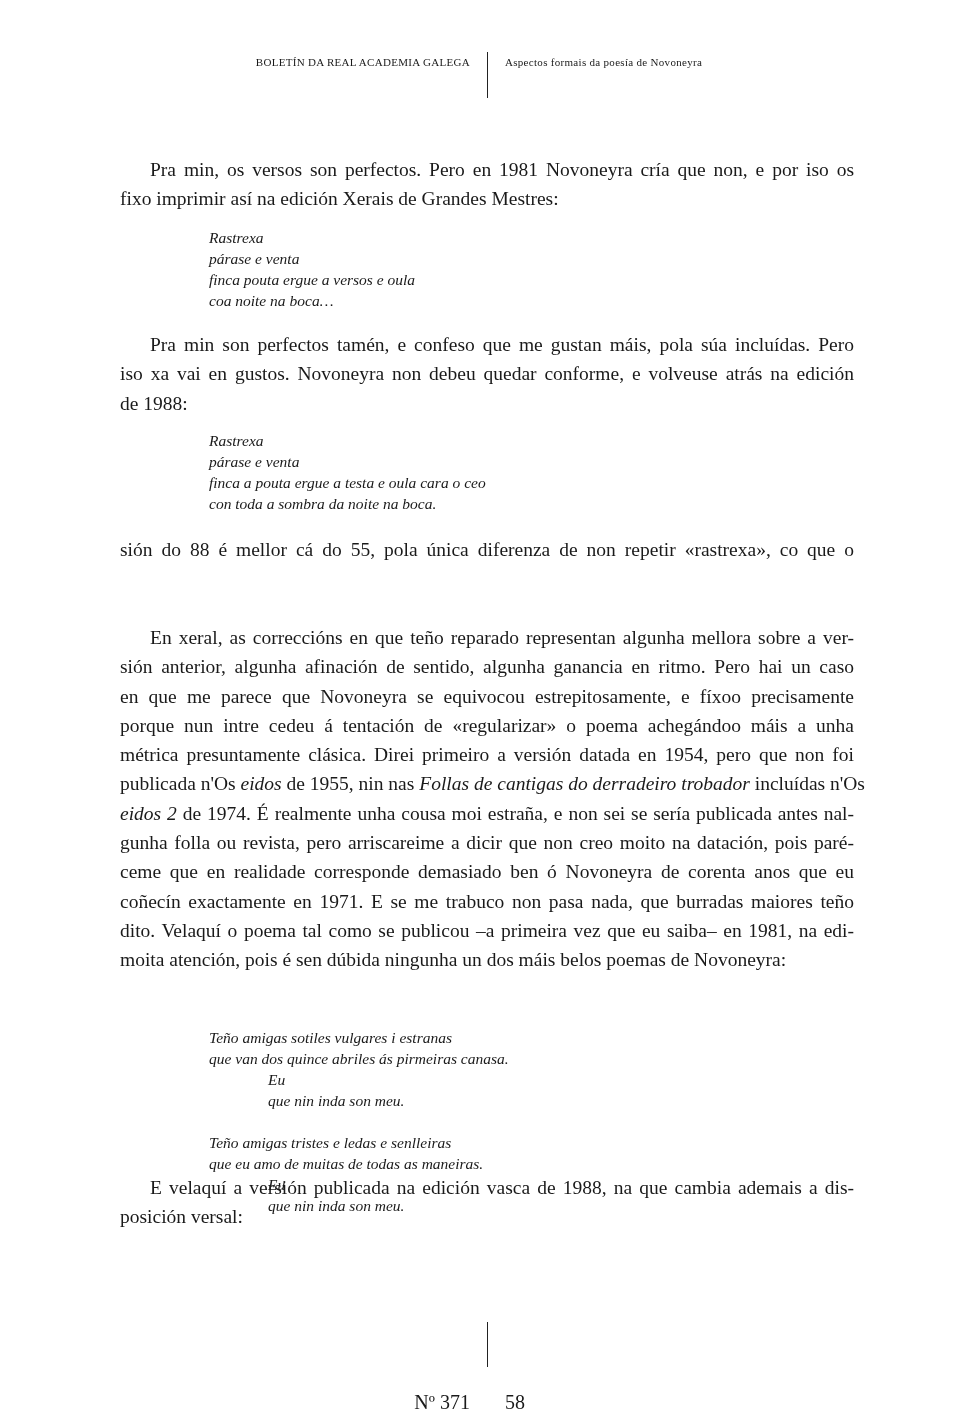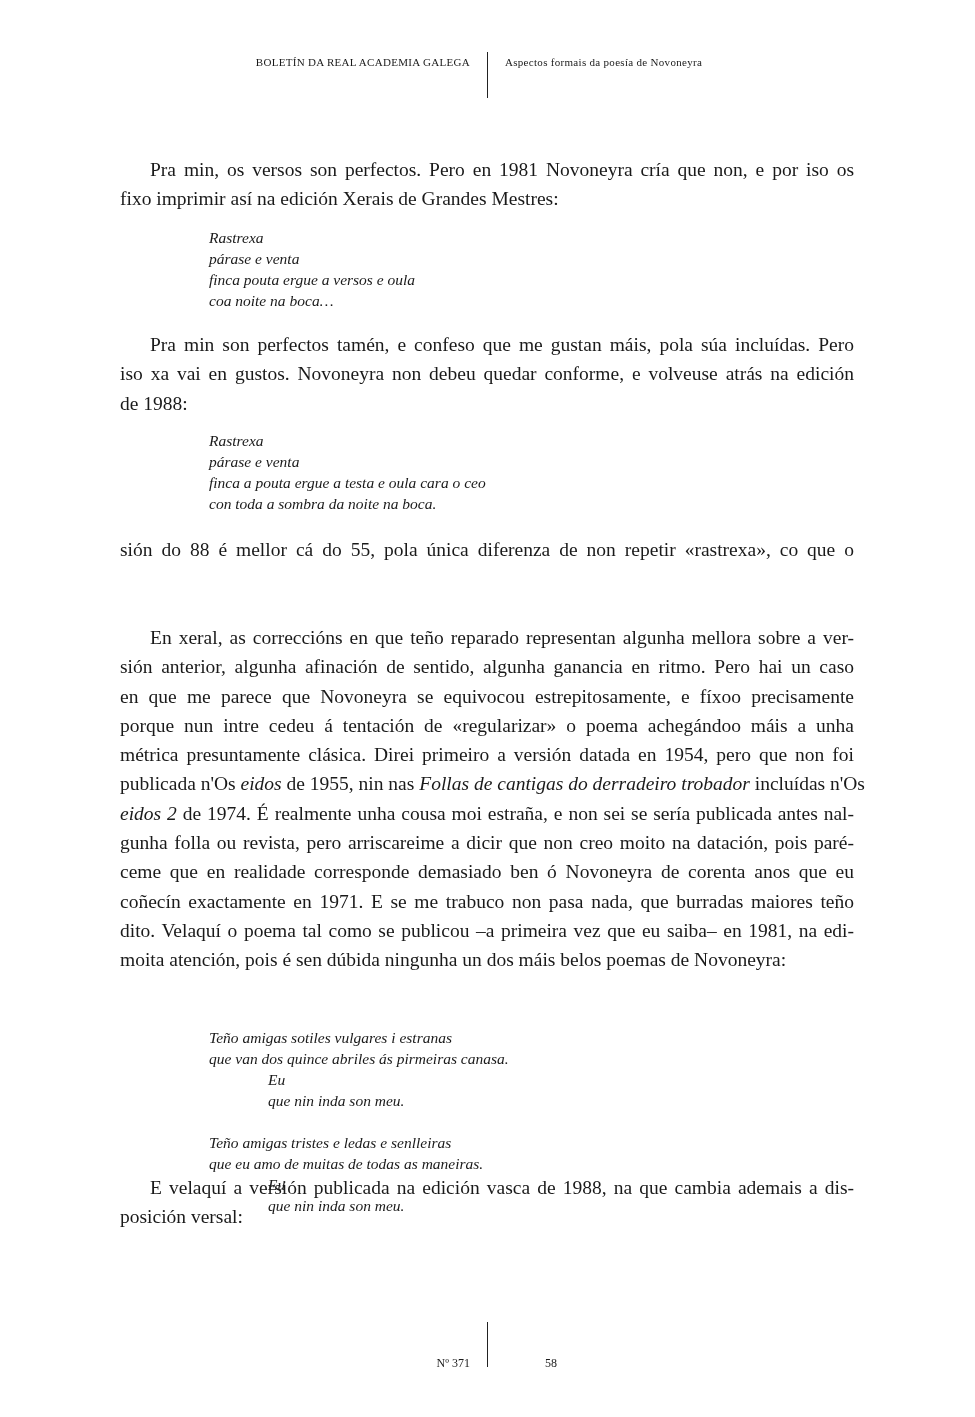--- a/index.html
+++ b/index.html
@@ -2,23 +2,23 @@
 <html><head>
 <meta charset="utf-8">
 <style>
   html, body { margin: 0; padding: 0; background: #ffffff; }
   body { width: 975px; height: 1417px; position: relative; overflow: hidden;
          font-family: "Liberation Serif", "DejaVu Serif", serif; color: #1a1a1a; }
   .hdr { position: absolute; top: 56px; font-size: 11px; letter-spacing: 0.3px; }
   .hdr-left { right: 505px; text-align: right; }
   .hdr-right { left: 505px; }
   .hdr-rule { position: absolute; left: 487px; top: 52px; width: 1px; height: 46px; background: #222; }
-  .ftr { position: absolute; top: 1356px; font-size: 12px; }
+  .ftr { position: absolute; top: 1391px; font-size: 20px; }
   .ftr-left { right: 505px; }
-  .ftr-right { left: 505px; margin-left: 40px; }
+  .ftr-right { left: 505px; }
   .ftr-rule { position: absolute; left: 487px; top: 1322px; width: 1px; height: 45px; background: #222; }
   .body { position: absolute; left: 120px; width: 734px; }
   .p { font-size: 19.5px; line-height: 29.3px; text-align: justify; margin: 0; }
   .p .ln { display: block; white-space: nowrap; text-align-last: justify; }
   .p .ln.last { text-align-last: left; }
   .p .ln.first { text-indent: 30px; }
   .verse { position: absolute; left: 209px; font-style: italic; font-size: 15.5px; line-height: 21px; }
   .verse .vl { display: block; white-space: nowrap; }
   .verse .vl.ind { padding-left: 59px; }
   .verse .gap { display: block; height: 21px; }

